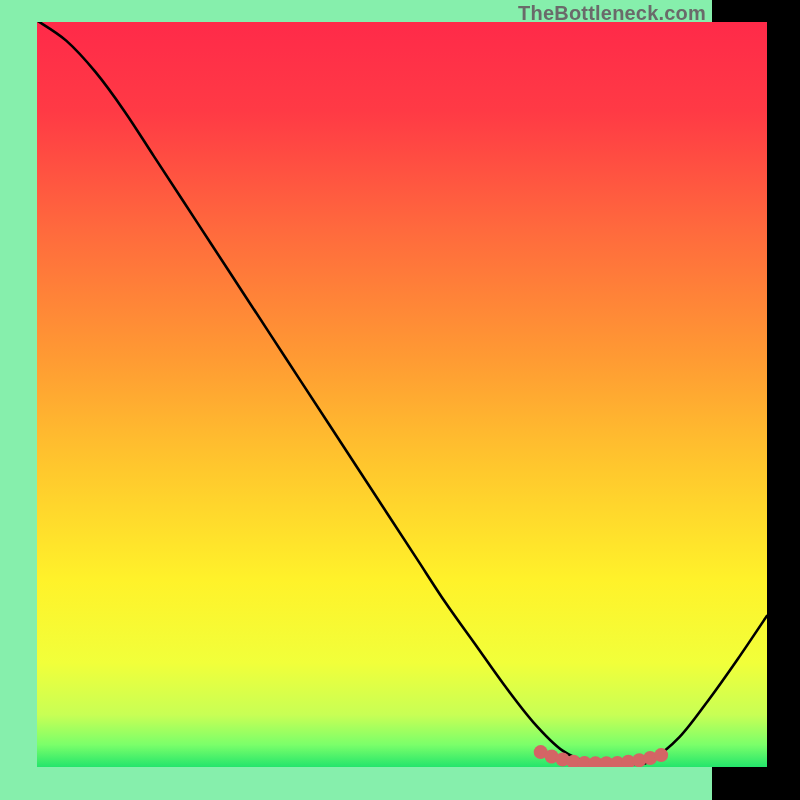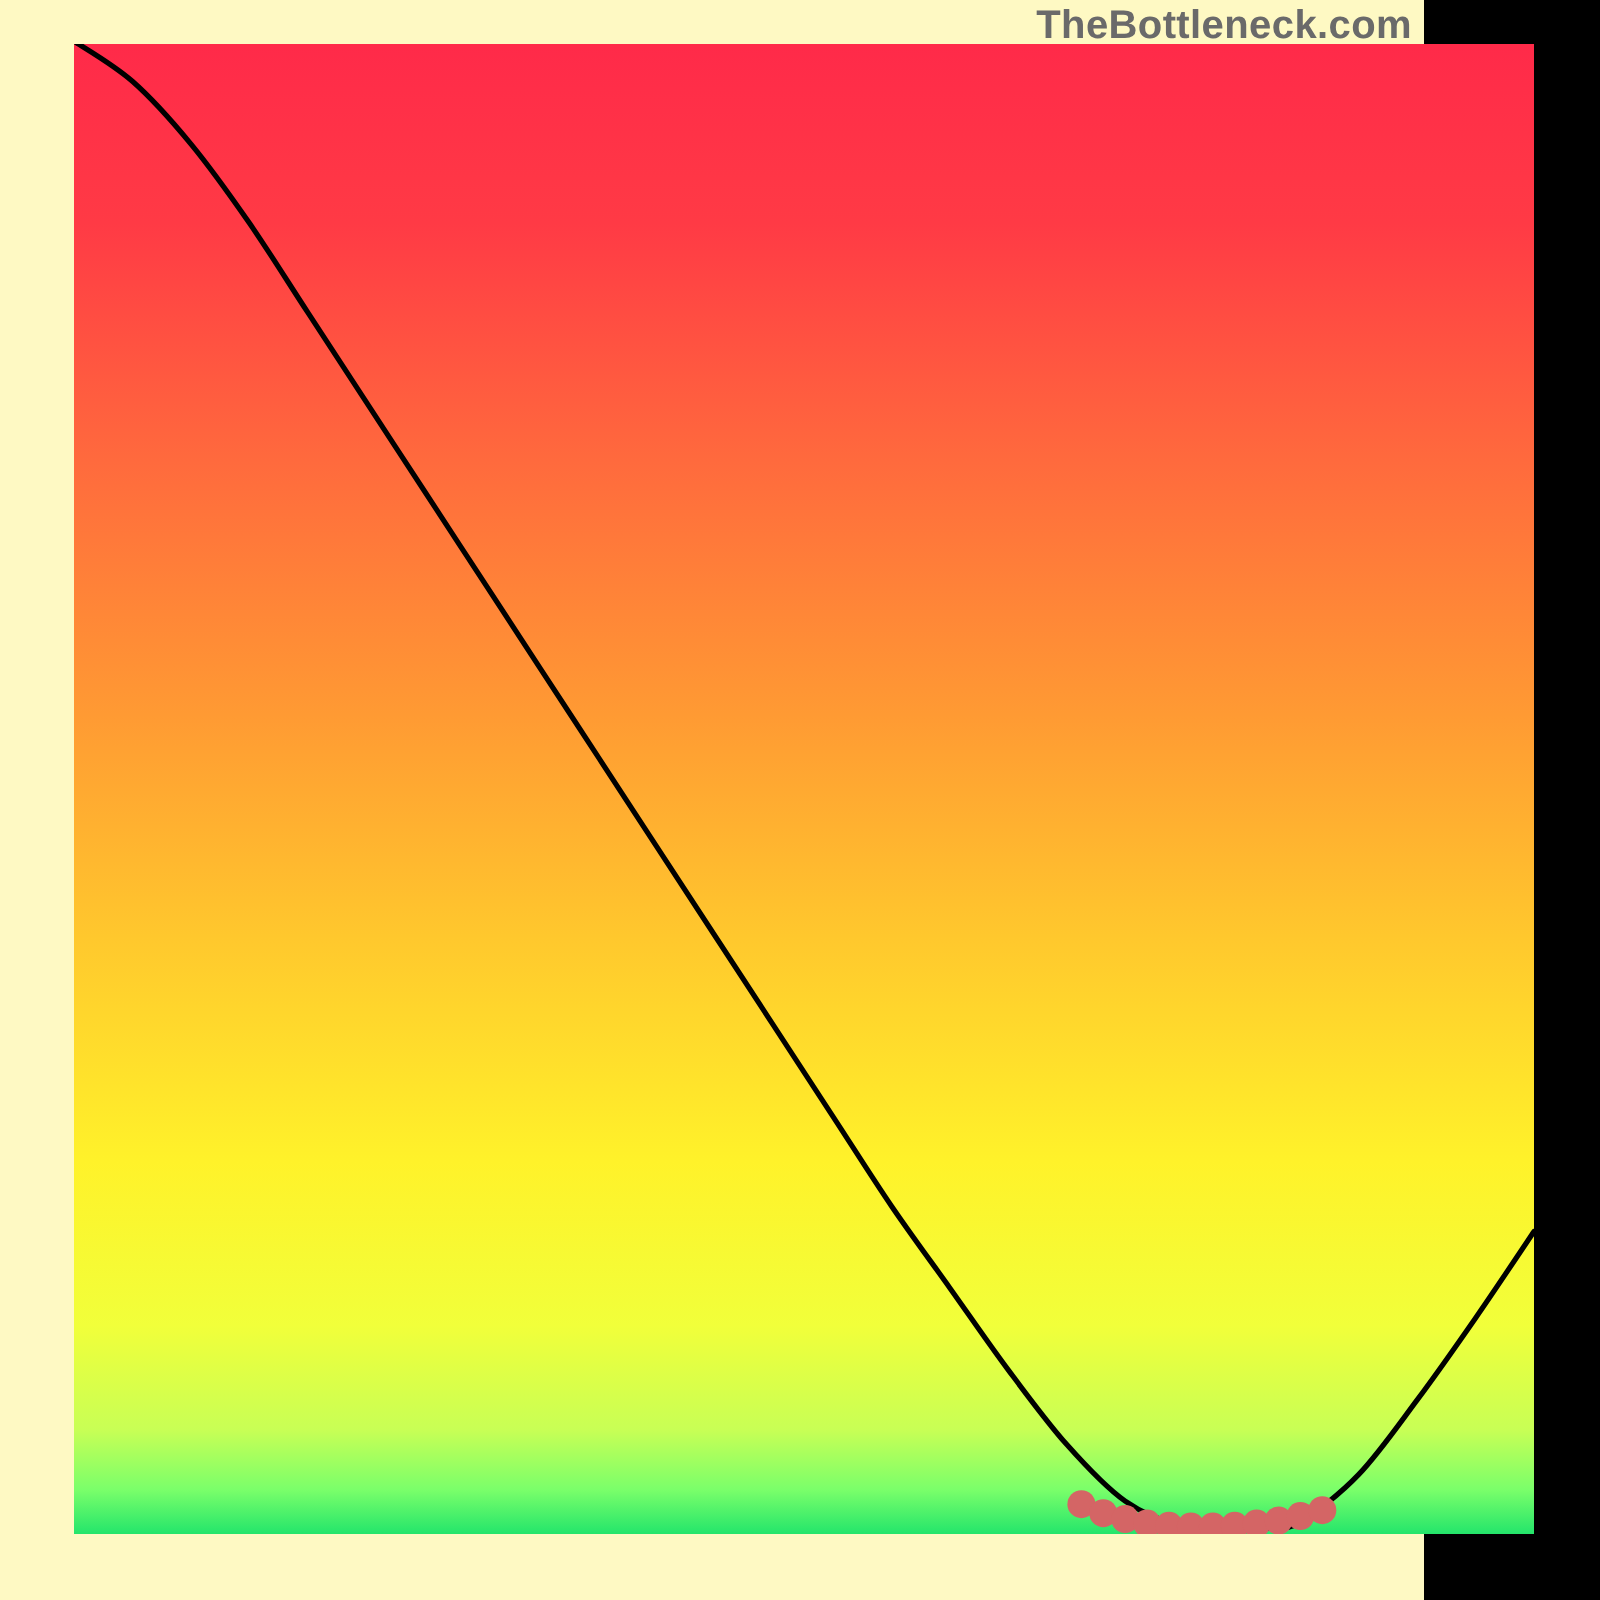--- a/index.html
+++ b/index.html
@@ -8,21 +8,21 @@
     width: 800px;
     height: 800px;
     background: #000;
     overflow: hidden;
     font-family: Arial, Helvetica, sans-serif;
   }
   .outer {
     position: relative;
     width: 712px;
     height: 800px;
-    background: #fef9c3;
+    background: #86efac;
   }
   .watermark {
     position: absolute;
     top: 2px;
     right: 6px;
     color: #6a6a6a;
     font-size: 20px;
     font-weight: 600;
     letter-spacing: 0.2px;
     z-index: 10;

